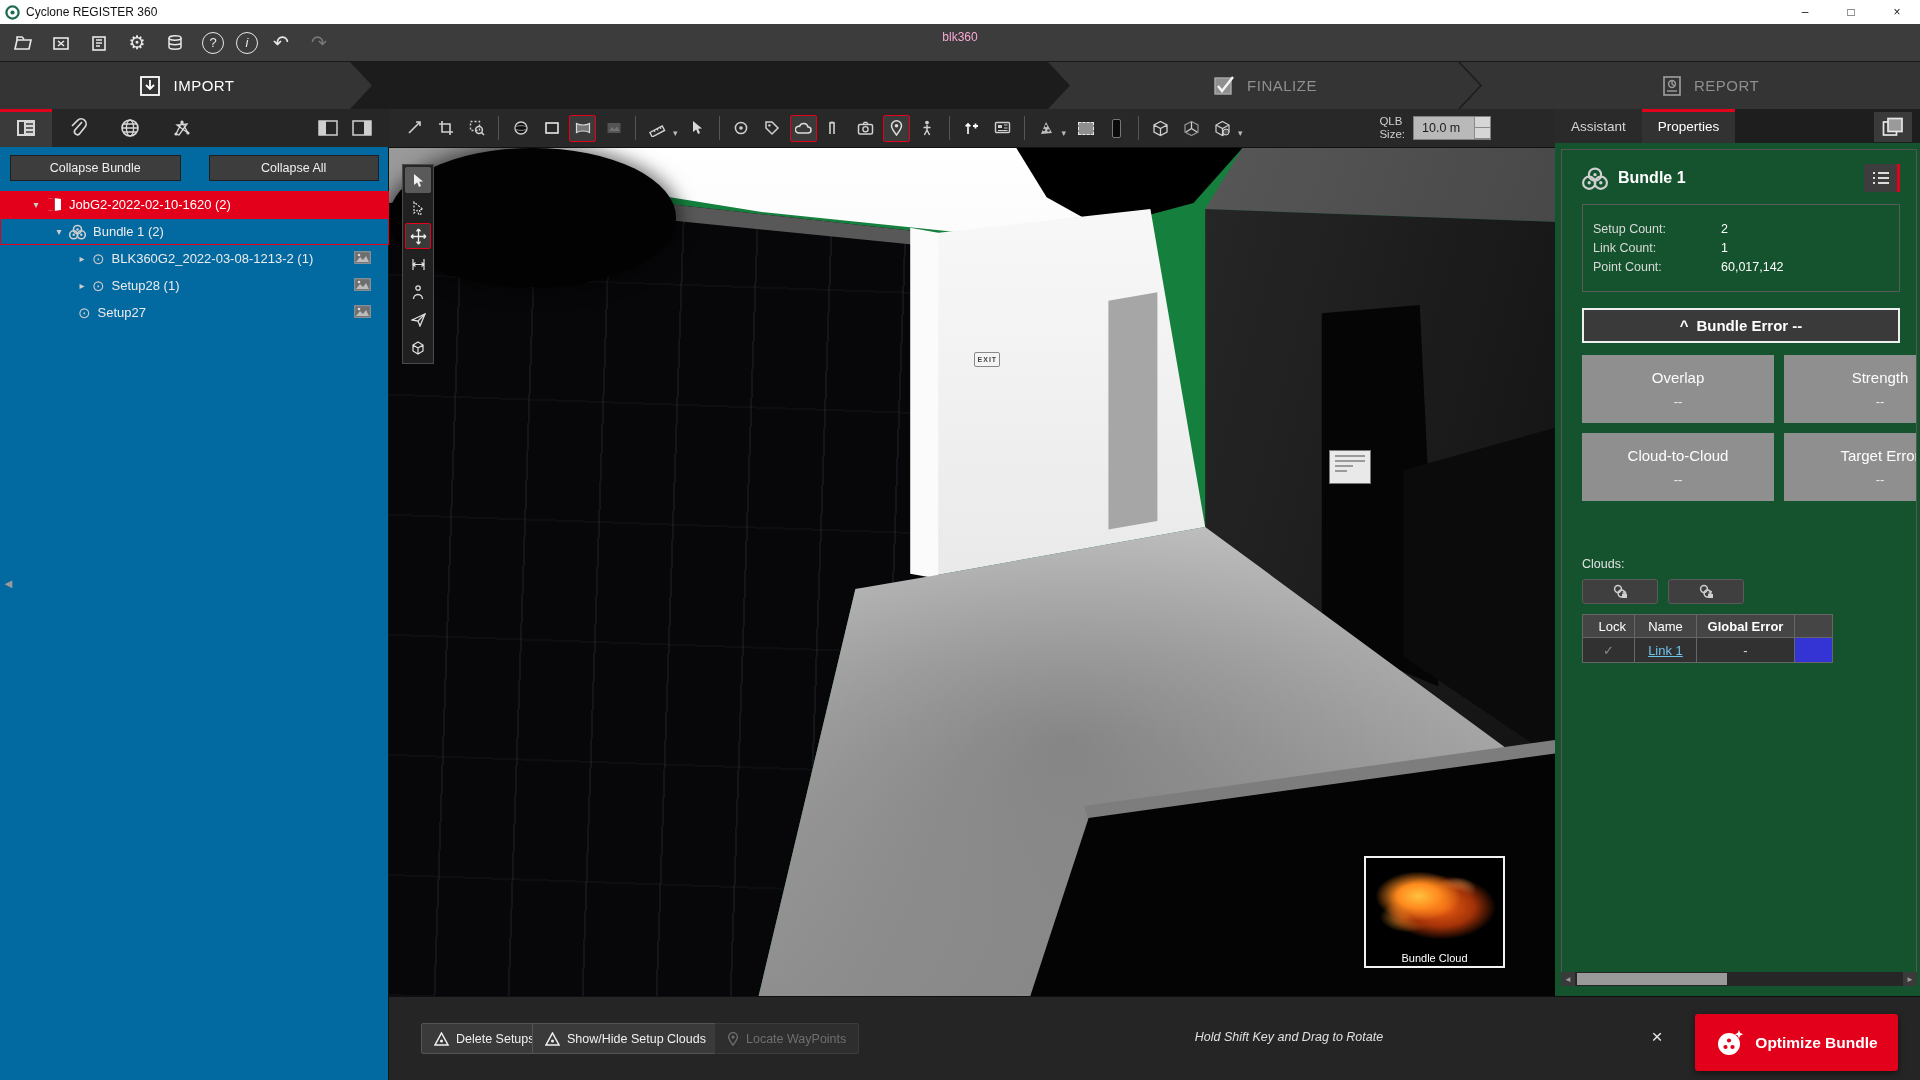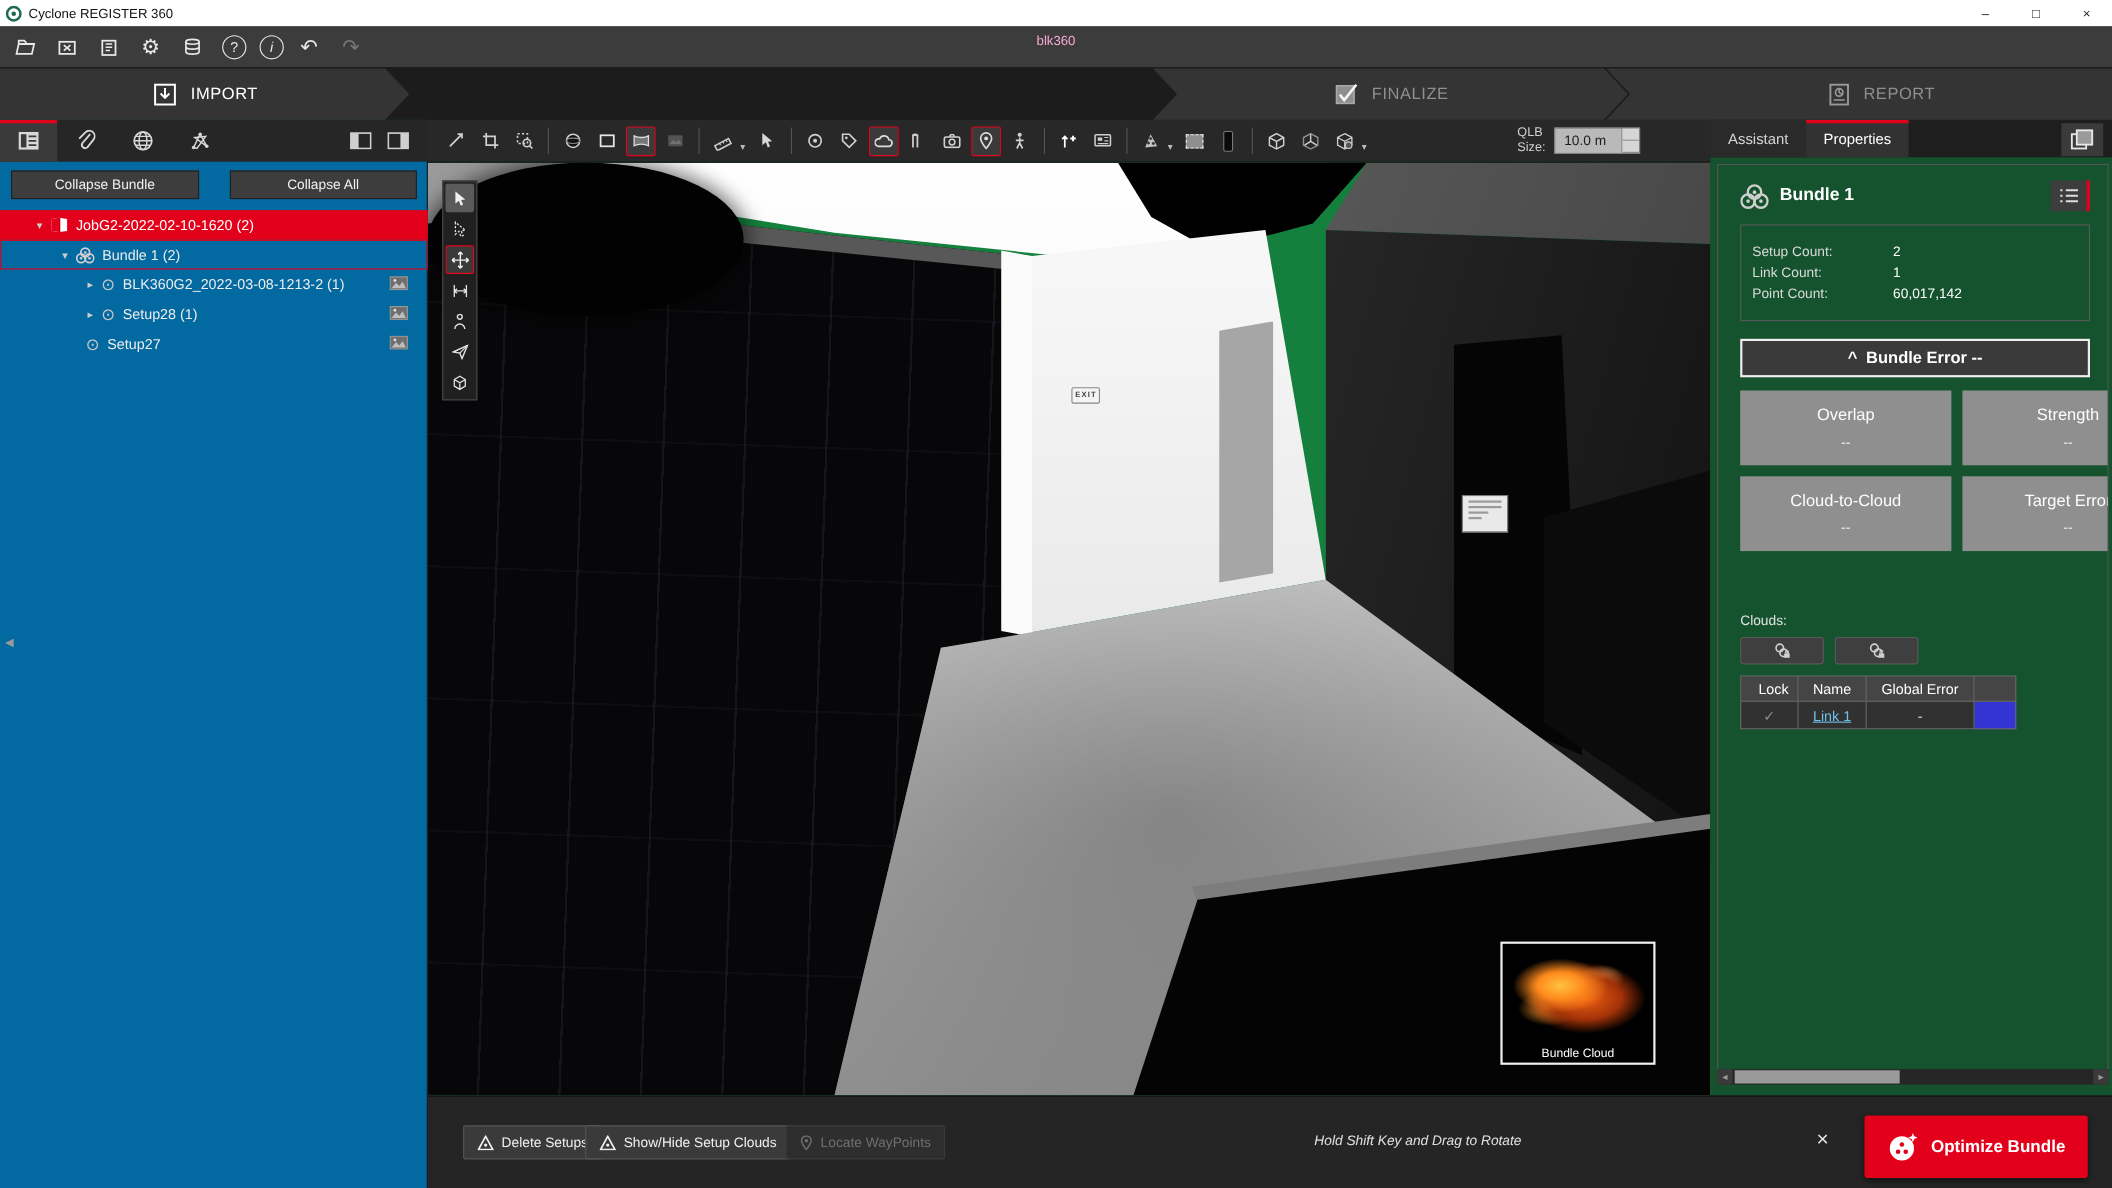--- a/index.html
+++ b/index.html
@@ -699,21 +699,21 @@
             <path d="M12.2 10 v-1.2 a1.3 1.3 0 0 1 2.6-.4" fill="none" stroke="#cfcfcf" stroke-width="1.1"></path>
           </svg>
       </div>
     </div>
 
     <table id="ltable">
       <tbody>
           <tr>
         <th style="width:52px;text-align:right;">Lock</th>
         <th style="width:62px;">Name</th>
-        <th style="width:98px;">Global Error</th>
+        <th style="width:98px;font-weight:bold;">Global Error</th>
         <th style="width:38px;"></th>
       </tr>
       <tr>
         <td class="chk">✓</td>
         <td class="lnk">Link 1</td>
         <td class="dash">-</td>
         <td class="bluecell"></td>
       </tr>
     </tbody>
       </table>

